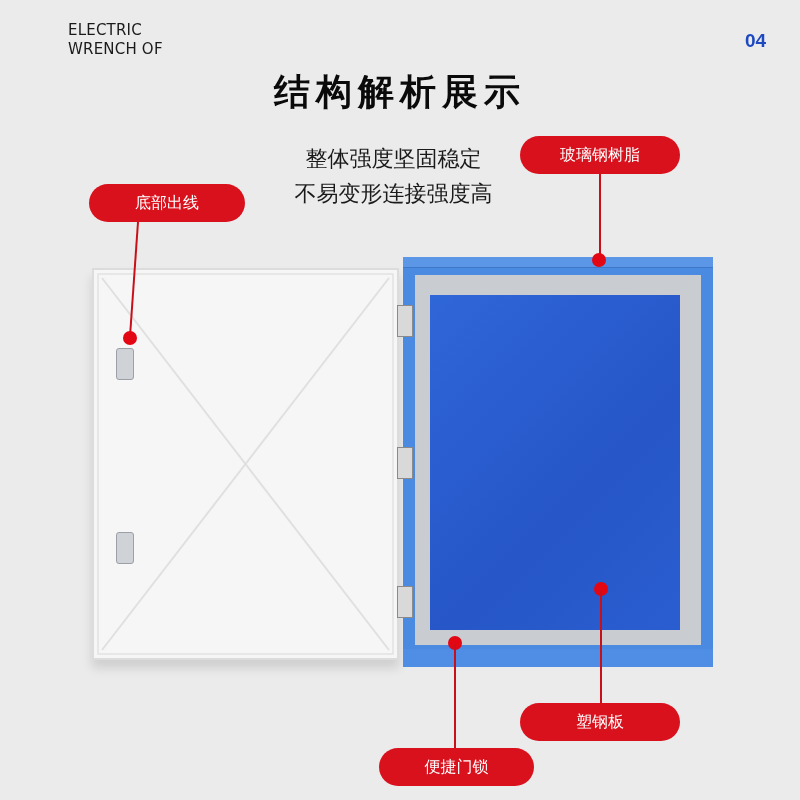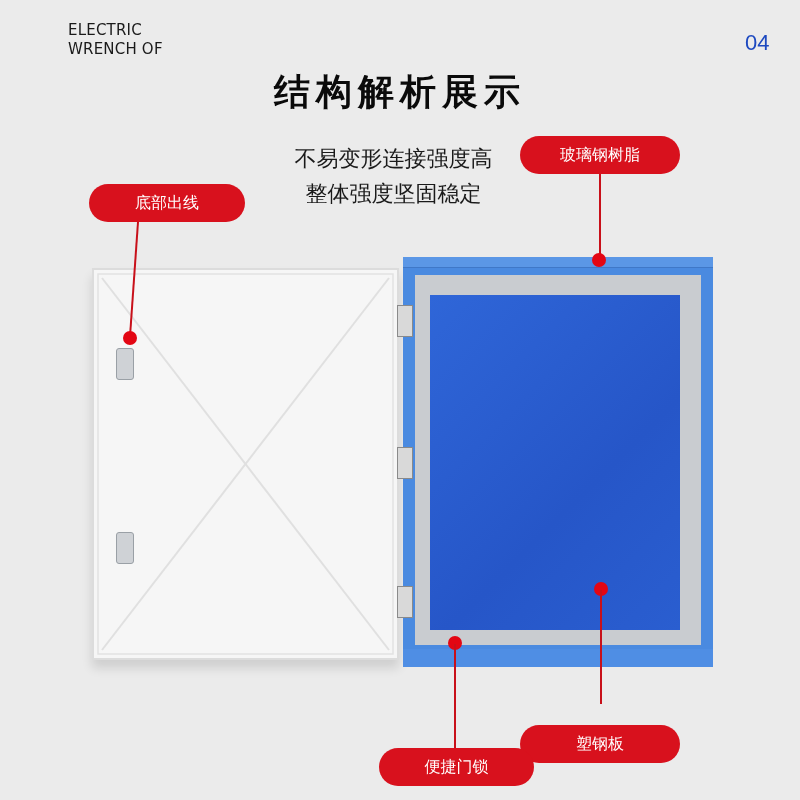--- a/index.html
+++ b/index.html
@@ -1,18 +1,18 @@
 <!DOCTYPE html>
 <html><head>
 <meta charset="utf-8">
 <style>
   html, body { margin:0; padding:0; }
   body { width:800px; height:800px; background:#ebebeb; position:relative; overflow:hidden; font-family:"DejaVu Sans", sans-serif; }
   .brand { position:absolute; left:29px; top:21px; font-family:"DejaVu Sans", sans-serif; font-size:15px; line-height:19px; color:#1a1a1a; letter-spacing:0.2px;margin-left:39px; }
-  .pagenum { position:absolute; left:745px; top:30px; font-family:"Liberation Sans", sans-serif; font-weight:normal; font-size:22px; color:#1d49c0; }
+  .pagenum { position:absolute; left:745px; top:30px; font-family:"Liberation Sans", sans-serif; font-weight:bold; font-size:19px; color:#1d49c0; }
   .title { position:absolute; left:0; width:800px; top:57px; text-align:center; font-size:36px; font-weight:bold; color:#0a0a0a; letter-spacing:6px; line-height:70px; }
   .subtitle { position:absolute; left:276px; top:141px; width:235px; text-align:center; font-size:22px; line-height:35px; color:#1a1a1a; }
   .pill { position:absolute; background:#d8111d; color:#fff; border-radius:20px; text-align:center; font-size:16px; height:38px; line-height:38px; }
   .vline { position:absolute; width:2px; background:#c8101a; }
   .dot { position:absolute; width:14px; height:14px; border-radius:50%; background:#e30613; }
   
   .door { position:absolute; left:92px; top:268px; width:303px; height:388px; background:#f6f6f6; border:2px solid #dcdcdc; box-shadow:0 8px 10px rgba(0,0,0,0.12); }
   .door svg { position:absolute; left:0; top:0; }
   .latch { position:absolute; width:16px; height:30px; background:#cfd2d6; border:1px solid #9aa0a6; border-radius:3px; }
   
@@ -26,22 +26,22 @@
 </head>
 <body>
 
 <div class="brand">
   <div>ELECTRIC</div>
   <div>WRENCH OF</div>
 </div>
 <div class="pagenum">04</div>
 <div class="title">结构解析展示</div>
 <div class="subtitle">
+  <div>整体强度坚固稳定</div>
   <div>不易变形连接强度高</div>
-  <div>整体强度坚固稳定</div>
 </div>
 
 <div class="door">
   <svg width="303" height="388">
     <line x1="8" y1="8" x2="295" y2="380" stroke="#e0e0e0" stroke-width="2"></line>
     <line x1="295" y1="8" x2="8" y2="380" stroke="#e0e0e0" stroke-width="2"></line>
     <rect x="4" y="4" width="295" height="380" fill="none" stroke="#e2e2e2" stroke-width="1.5"></rect>
   </svg>
   <div class="latch" style="left:22px; top:78px;"></div>
   <div class="latch" style="left:22px; top:262px;"></div>
@@ -60,17 +60,17 @@
 <div class="pill" style="left:89px; top:184px; width:156px;">底部出线</div>
 <div class="vline" style="left:137px; top:222px; height:115px; transform:rotate(4deg); transform-origin:top;"></div>
 <div class="dot" style="left:123px; top:331px;"></div>
 
 <div class="pill" style="left:520px; top:136px; width:160px;">玻璃钢树脂</div>
 <div class="vline" style="left:599px; top:174px; height:86px;"></div>
 <div class="dot" style="left:592px; top:253px;"></div>
 
 <div class="dot" style="left:594px; top:582px;"></div>
 <div class="vline" style="left:600px; top:590px; height:114px;"></div>
-<div class="pill" style="left:520px; top:703px; width:160px;margin-top:22px;">塑钢板</div>
+<div class="pill" style="left:520px; top:703px; width:160px;">塑钢板</div>
 
 <div class="dot" style="left:448px; top:636px;"></div>
 <div class="vline" style="left:454px; top:644px; height:105px;"></div>
 <div class="pill" style="left:379px; top:748px; width:155px;">便捷门锁</div>
 
 </body></html>

